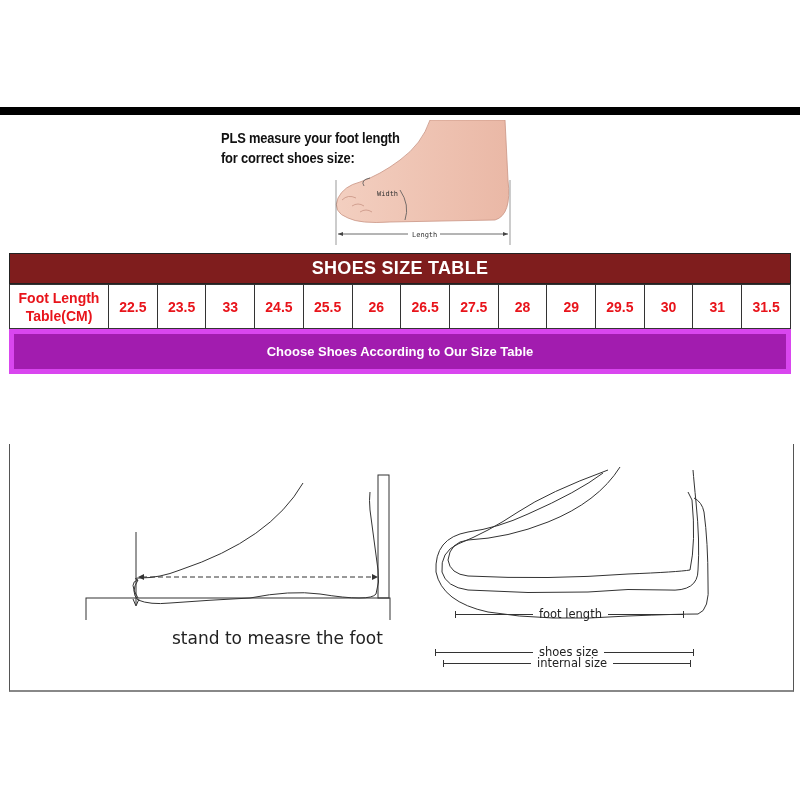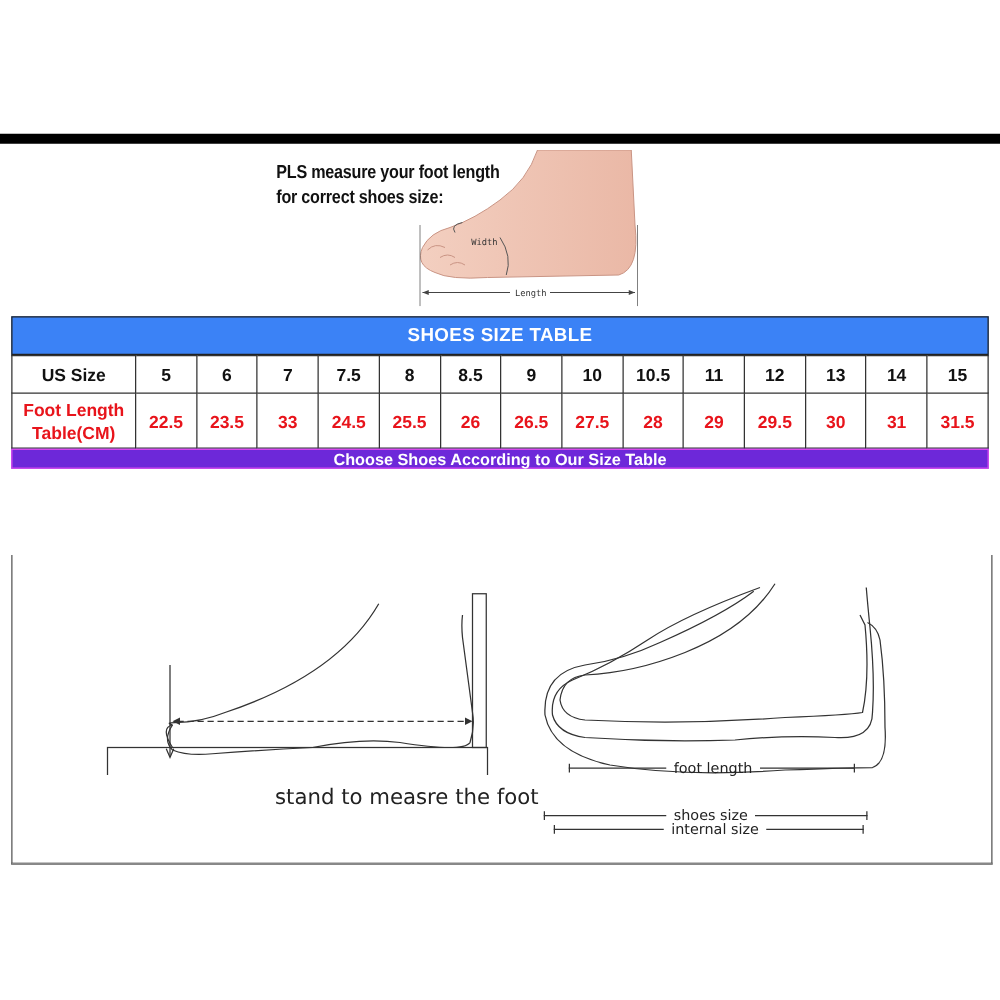--- a/index.html
+++ b/index.html
@@ -1,30 +1,30 @@
 <!DOCTYPE html>
 <html><head>
 <meta charset="utf-8">
 <style>
   html,body{margin:0;padding:0;}
   body{width:800px;height:800px;background:#ffffff;position:relative;overflow:hidden;font-family:"Liberation Sans",sans-serif;}
   .top-bar{position:absolute;left:0;top:107px;width:800px;height:8px;background:#000;}
   .measure-text{position:absolute;left:221px;top:128px;font-size:15px;font-weight:bold;color:#111;line-height:20px;transform:scaleX(0.86);transform-origin:left top;letter-spacing:-0.2px;}
   .foot-photo{position:absolute;left:330px;top:120px;width:190px;height:125px;}
   .size-table-wrap{position:absolute;left:9px;top:253px;width:782px;}
-  .table-title{height:31px;background:#3b82f6;color:#fff;font-weight:bold;font-size:15px;display:flex;align-items:center;justify-content:center;border:1px solid #222;box-sizing:border-box;letter-spacing:0.3px;text-align:center;}
+  .table-title{height:31px;background:#7f1d1d;color:#fff;font-weight:bold;font-size:18px;display:flex;align-items:center;justify-content:center;border:1px solid #222;box-sizing:border-box;letter-spacing:0.3px;text-align:center;}
   table.sizes{border-collapse:collapse;width:782px;table-layout:fixed;}
   table.sizes td{border:1px solid #333;text-align:center;font-weight:bold;font-size:14px;color:#111;padding:0;height:29px;}
   table.sizes td.label{width:98px;}
   table.sizes tr.cm td{height:43px;color:#e8141b;font-size:14px;line-height:18px;}
-  .subtitle{height:16px;background:#6d28d9;color:#fff;font-weight:bold;font-size:13px;display:flex;align-items:center;justify-content:center;border:1px solid #d946ef;box-sizing:border-box;}
+  .subtitle{height:45px;background:#a21caf;color:#fff;font-weight:bold;font-size:13px;display:flex;align-items:center;justify-content:center;border:5px solid #d946ef;box-sizing:border-box;}
   .illus-frame{position:absolute;left:9px;top:444px;width:785px;height:248px;border-left:1px solid #555;border-right:1px solid #555;border-bottom:2px solid #888;box-sizing:border-box;}
   .illus-left{position:absolute;left:80px;top:470px;width:320px;height:150px;}
   .illus-right{position:absolute;left:428px;top:462px;width:290px;height:200px;}
-  .caption-left{position:absolute;left:172px;top:628px;font-size:17px;color:#222;font-family:"DejaVu Sans",sans-serif;margin-left:48px;}
+  .caption-left{position:absolute;left:172px;top:628px;font-size:17px;color:#222;font-family:"DejaVu Sans",sans-serif;}
   .meas-row{position:absolute;display:flex;align-items:center;font-family:"DejaVu Sans",sans-serif;font-size:11.5px;color:#222;}
   .meas-line{height:1px;background:#333;position:relative;}
   .meas-line.l::before,.meas-line.r::after{content:"";position:absolute;top:-3px;width:1px;height:7px;background:#333;}
   .meas-line.l::before{left:0;}
   .meas-line.r::after{right:0;}
   .meas-label{padding:0 6px;white-space:nowrap;}
 </style>
 </head>
 <body>
 
@@ -51,37 +51,20 @@
   <line x1="8" y1="114" x2="78" y2="114" stroke="#444" stroke-width="0.8"></line>
   <line x1="110" y1="114" x2="178" y2="114" stroke="#444" stroke-width="0.8"></line>
   <path d="M8 114 l5 -2 v4 z M178 114 l-5 -2 v4 z" fill="#444"></path>
   <text x="82" y="117" font-size="7" fill="#333" font-family="DejaVu Sans Mono, monospace">Length</text>
 </svg>
 
 <div class="size-table-wrap">
   <div class="table-title">SHOES SIZE TABLE</div>
   <table class="sizes">
     <tbody>
-        <tr>
-      <td class="label">US Size</td>
-      <td>5</td>
-      <td>6</td>
-      <td>7</td>
-      <td>7.5</td>
-      <td>8</td>
-      <td>8.5</td>
-      <td>9</td>
-      <td>10</td>
-      <td>10.5</td>
-      <td>11</td>
-      <td>12</td>
-      <td>13</td>
-      <td>14</td>
-      <td>15</td>
-    </tr>
     <tr class="cm">
       <td class="label">
         <div>Foot Length</div>
         <div>Table(CM)</div>
       </td>
       <td>22.5</td>
       <td>23.5</td>
       <td>33</td>
       <td>24.5</td>
       <td>25.5</td>

